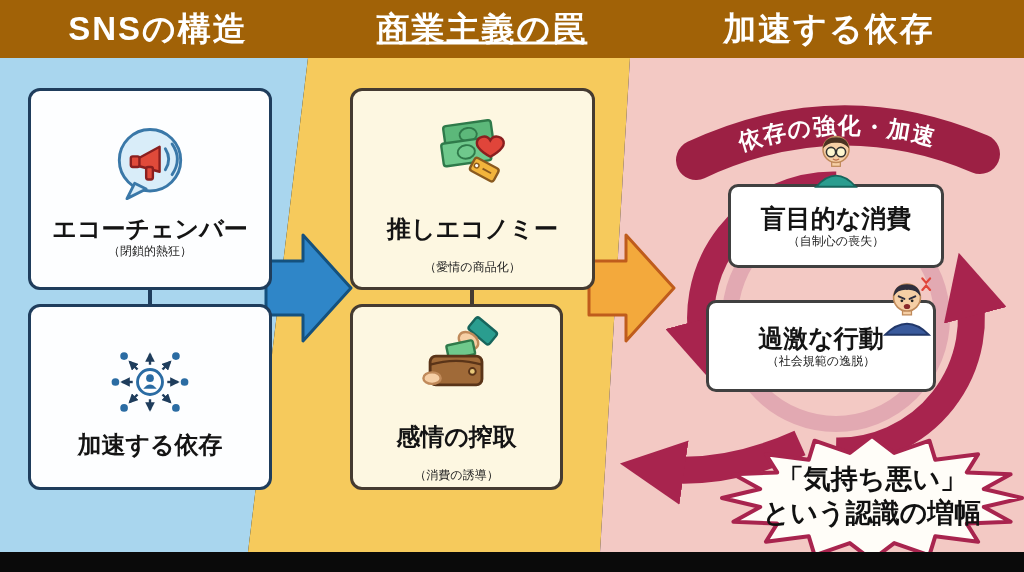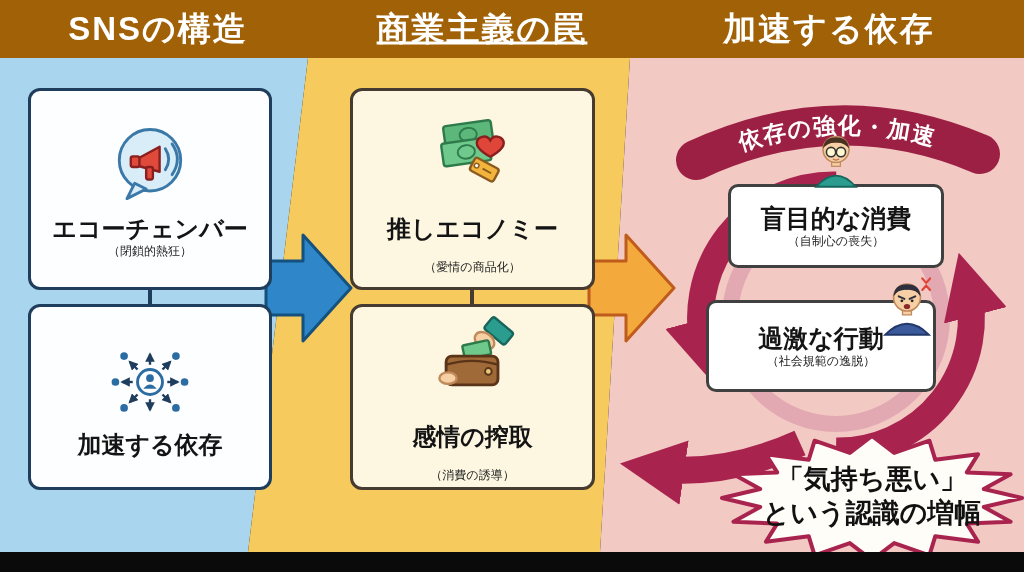--- a/index.html
+++ b/index.html
@@ -22,21 +22,21 @@
     position:absolute;z-index:2;border-radius:12px;
     display:flex;flex-direction:column;align-items:center;justify-content:center;
     text-align:left;box-sizing:border-box;padding:6px 20px;
   }
   .card-left{background:#fdfeff;border:3px solid #1f3d5c;}
   .card-mid{background:#fdf7e1;border:3px solid #453b31;gap:16px;}
   .card-right{background:#ffffff;border:3px solid #404040;border-radius:10px;}
   .c-sns-1{left:28px;top:88px;width:244px;height:202px;}
   .c-sns-2{left:28px;top:304px;width:244px;height:186px;}
   .c-com-1{left:350px;top:88px;width:245px;height:202px;}
-  .c-com-2{left:350px;top:304px;width:245px;height:186px;}
+  .c-com-2{left:350px;top:304px;width:213px;height:186px;}
   .c-dep-1{left:728px;top:184px;width:216px;height:84px;}
   .c-dep-2{left:706px;top:300px;width:230px;height:92px;}
   .icon{width:96px;height:96px;flex:0 0 auto;}
   .icon svg{width:100%;height:100%;display:block;}
   .card-title{font-size:24px;font-weight:bold;color:#141414;line-height:1.25;white-space:nowrap;}
   .card-sub{font-size:12px;color:#222;line-height:1.3;white-space:nowrap;}
   .card-right .card-title{font-size:25px;}
   .connector{position:absolute;width:4px;height:16px;top:289px;z-index:1;}
   .conn-sns{left:148px;background:#1f3d5c;}
   .conn-com{left:470px;background:#453b31;}

